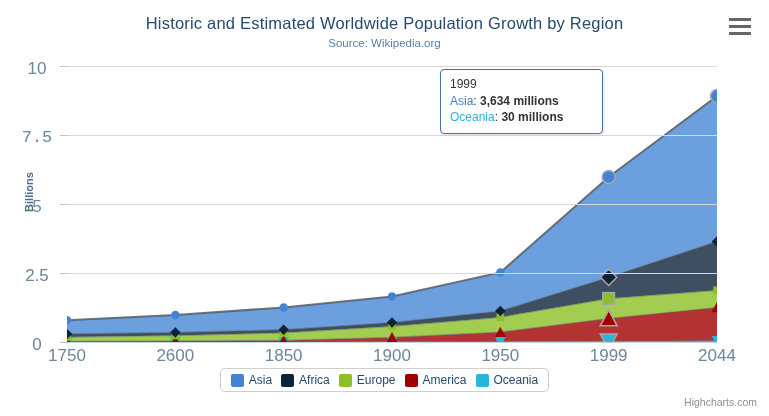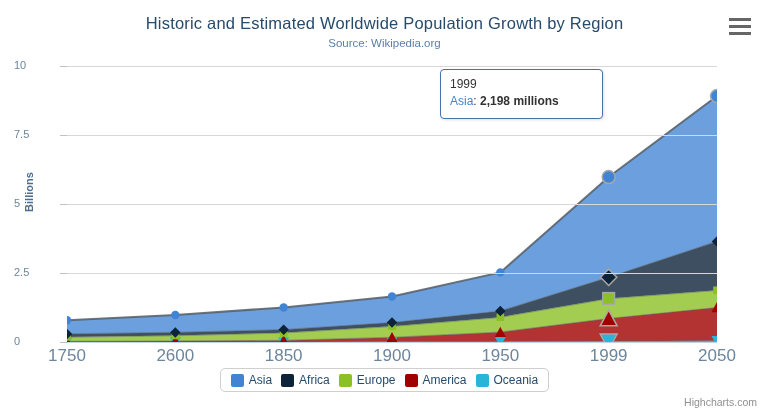--- a/index.html
+++ b/index.html
@@ -49,22 +49,22 @@
     width:650px;height:276px;
   }
   .gridline{
     position:absolute;left:0;width:650px;height:1px;background:#d8d8d8;
   }
   .gridline.zero{background:#c0d6e4;}
   #x-axis-line{
     position:absolute;left:67px;top:342px;width:650px;height:1px;background:#c0d6e4;
   }
   .ytick-label{
-    position:absolute;right:0;width:46px;text-align:left;
-    font-size:11px;color:#6d869c;
+    position:absolute;right:0;width:46px;text-align:center;
+    font-size:17px;color:#6d869c;
   }
   #y-tick-wrap{position:absolute;left:8px;top:66px;width:52px;height:276px;}
   .ytick-dash{
     position:absolute;left:52px;width:7px;height:1px;background:#c0c0c0;
   }
   #y-axis-title{
     position:absolute;left:-6px;top:186px;
     width:70px;text-align:center;
     font-size:11px;color:#4d6e8f;font-weight:bold;
     transform:rotate(-90deg);
@@ -134,21 +134,21 @@
   </div>
 
   <div id="y-axis-title">Billions</div>
   <div id="y-tick-wrap">
       <div class="ytick-label" style="top: 269px;">0</div>
       <div class="ytick-dash" style="top: 276px;"></div>
       <div class="ytick-label" style="top: 200px;">2.5</div>
       <div class="ytick-dash" style="top: 207px;"></div>
       <div class="ytick-label" style="top: 131px;">5</div>
       <div class="ytick-dash" style="top: 138px;"></div>
-      <div class="ytick-label" style="top: 62px;">7.5</div>
+      <div class="ytick-label" style="top: 62px; font-family: Liberation Mono, monospace;">7.5</div>
       <div class="ytick-dash" style="top: 69px;"></div>
       <div class="ytick-label" style="top: -7px;">10</div>
       <div class="ytick-dash" style="top: 0px;"></div>
     </div>
 
   <div id="plot-area">
     <svg id="series-svg" viewBox="0 0 650 276" preserveAspectRatio="none">
         <path d="M0.00,254.17 L108.33,249.01 L216.67,241.44 L325.00,230.46 L433.33,206.39 L541.67,111.01 L650.00,30.11 L650.00,175.51 L541.67,211.31 L433.33,245.09 L325.00,256.60 L216.67,263.77 L108.33,266.53 L0.00,268.02 Z" fill="#4284d3" fill-opacity="0.78"></path>
         <path d="M0.00,254.17 L108.33,249.01 L216.67,241.44 L325.00,230.46 L433.33,206.39 L541.67,111.01 L650.00,30.11 " fill="none" stroke="#555e66" stroke-width="2" stroke-opacity="0.85"></path>
         <path d="M0.00,268.02 L108.33,266.53 L216.67,263.77 L325.00,256.60 L433.33,245.09 L541.67,211.31 L650.00,175.51 L650.00,224.25 L541.67,232.47 L433.33,251.19 L325.00,260.27 L216.67,266.84 L108.33,269.49 L0.00,270.95 Z" fill="#0d2339" fill-opacity="0.80"></path>
@@ -201,21 +201,22 @@
       <div class="gridline" style="top: 138px;"></div>
       <div class="gridline" style="top: 69px;"></div>
       <div class="gridline" style="top: 0px;"></div>
     </div>
 
   <div id="x-axis-line"></div>
 
   <div id="tooltip">
     <div class="tt-header">1999</div>
     <div id="tooltip-rows">
-        <div class="tt-row"><span class="tt-name" style="color: rgb(66, 132, 211);">Asia</span><span>: </span><span class="tt-val">2,198 millions</span></div>
+        <div class="tt-row"><span class="tt-name" style="color: rgb(66, 132, 211);">Asia</span><span>: </span><span class="tt-val">3,634 millions</span></div>
+        <div class="tt-row"><span class="tt-name" style="color: rgb(41, 181, 216);">Oceania</span><span>: </span><span class="tt-val">30 millions</span></div>
       </div>
   </div>
 
   <div id="legend">
     <div id="legend-box">
         <div class="legend-item">
           <span class="legend-swatch" style="background: rgb(66, 132, 211);"></span>
           <span class="legend-label">Asia</span>
         </div>
         <div class="legend-item">
@@ -237,14 +238,14 @@
       </div>
   </div>
 
   <div id="credit">Highcharts.com</div>
 <div class="xtick-label" style="left: 37px;">1750</div>
     <div class="xtick-label" style="left: 145.333px;">2600</div>
     <div class="xtick-label" style="left: 253.667px;">1850</div>
     <div class="xtick-label" style="left: 362px;">1900</div>
     <div class="xtick-label" style="left: 470.333px;">1950</div>
     <div class="xtick-label" style="left: 578.667px;">1999</div>
-    <div class="xtick-label" style="left: 687px;">2050</div>
+    <div class="xtick-label" style="left: 687px;">2044</div>
   </div>
 
 </body></html>

